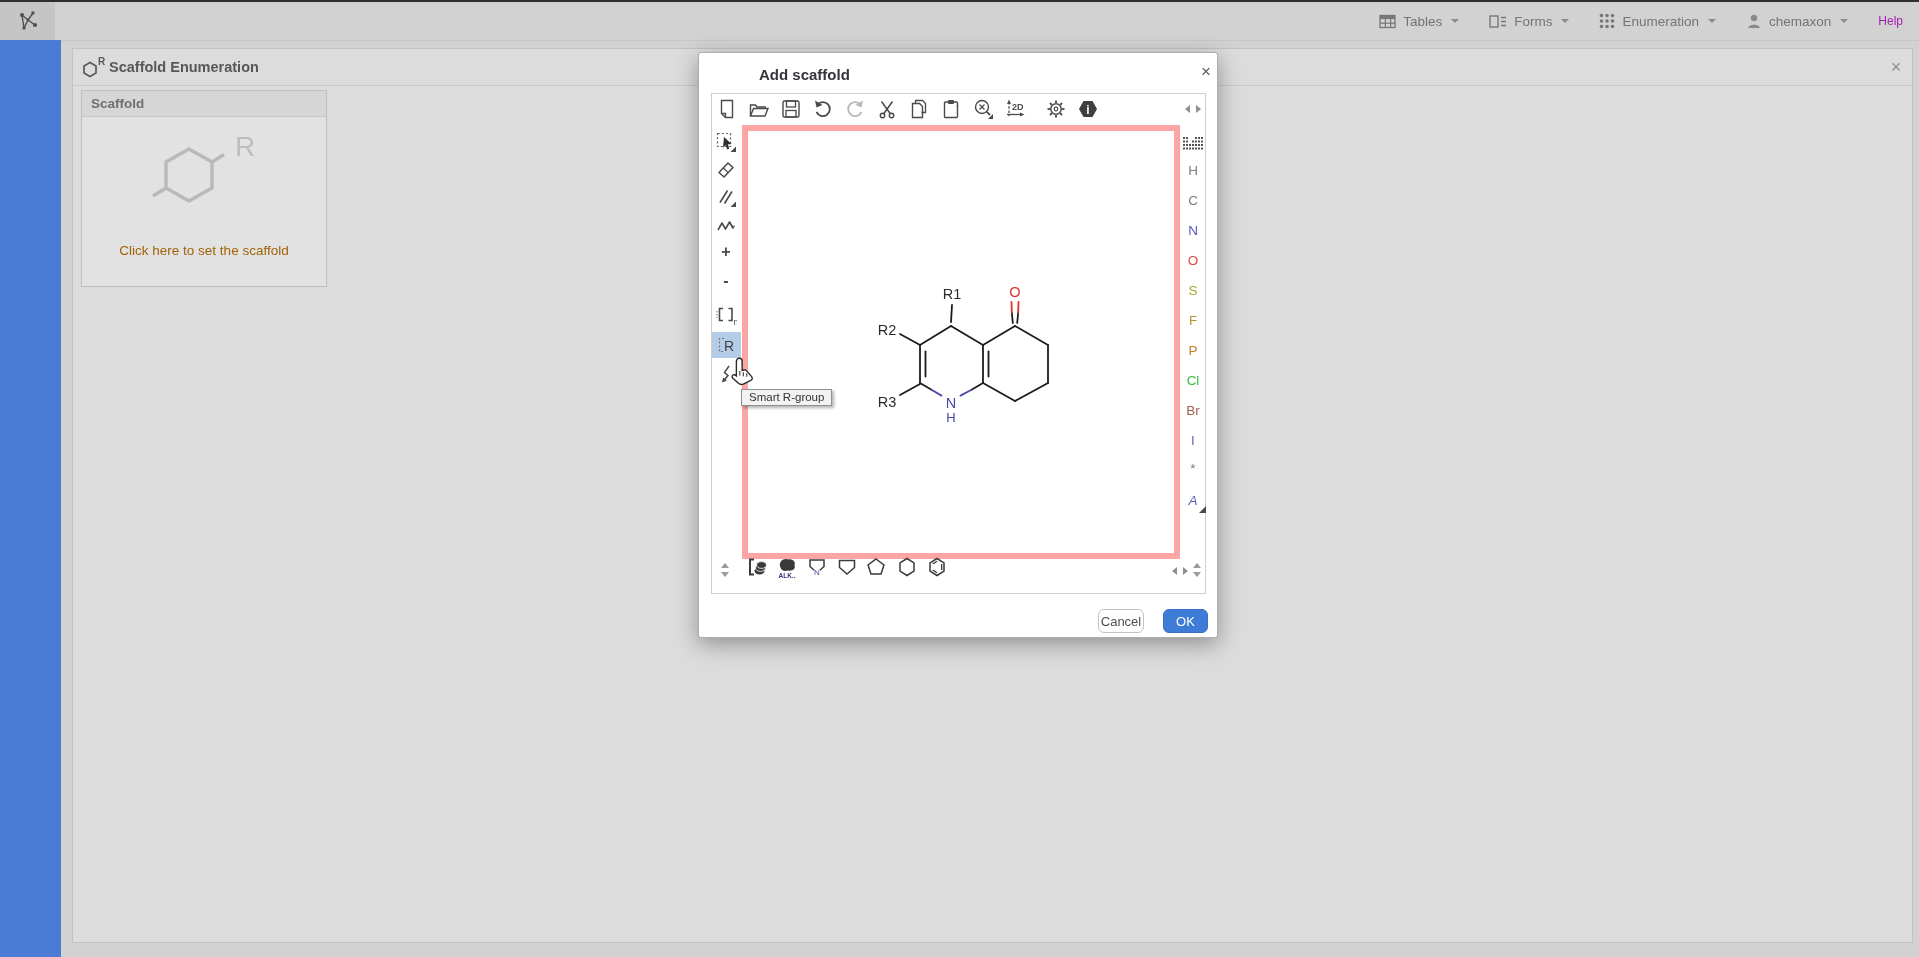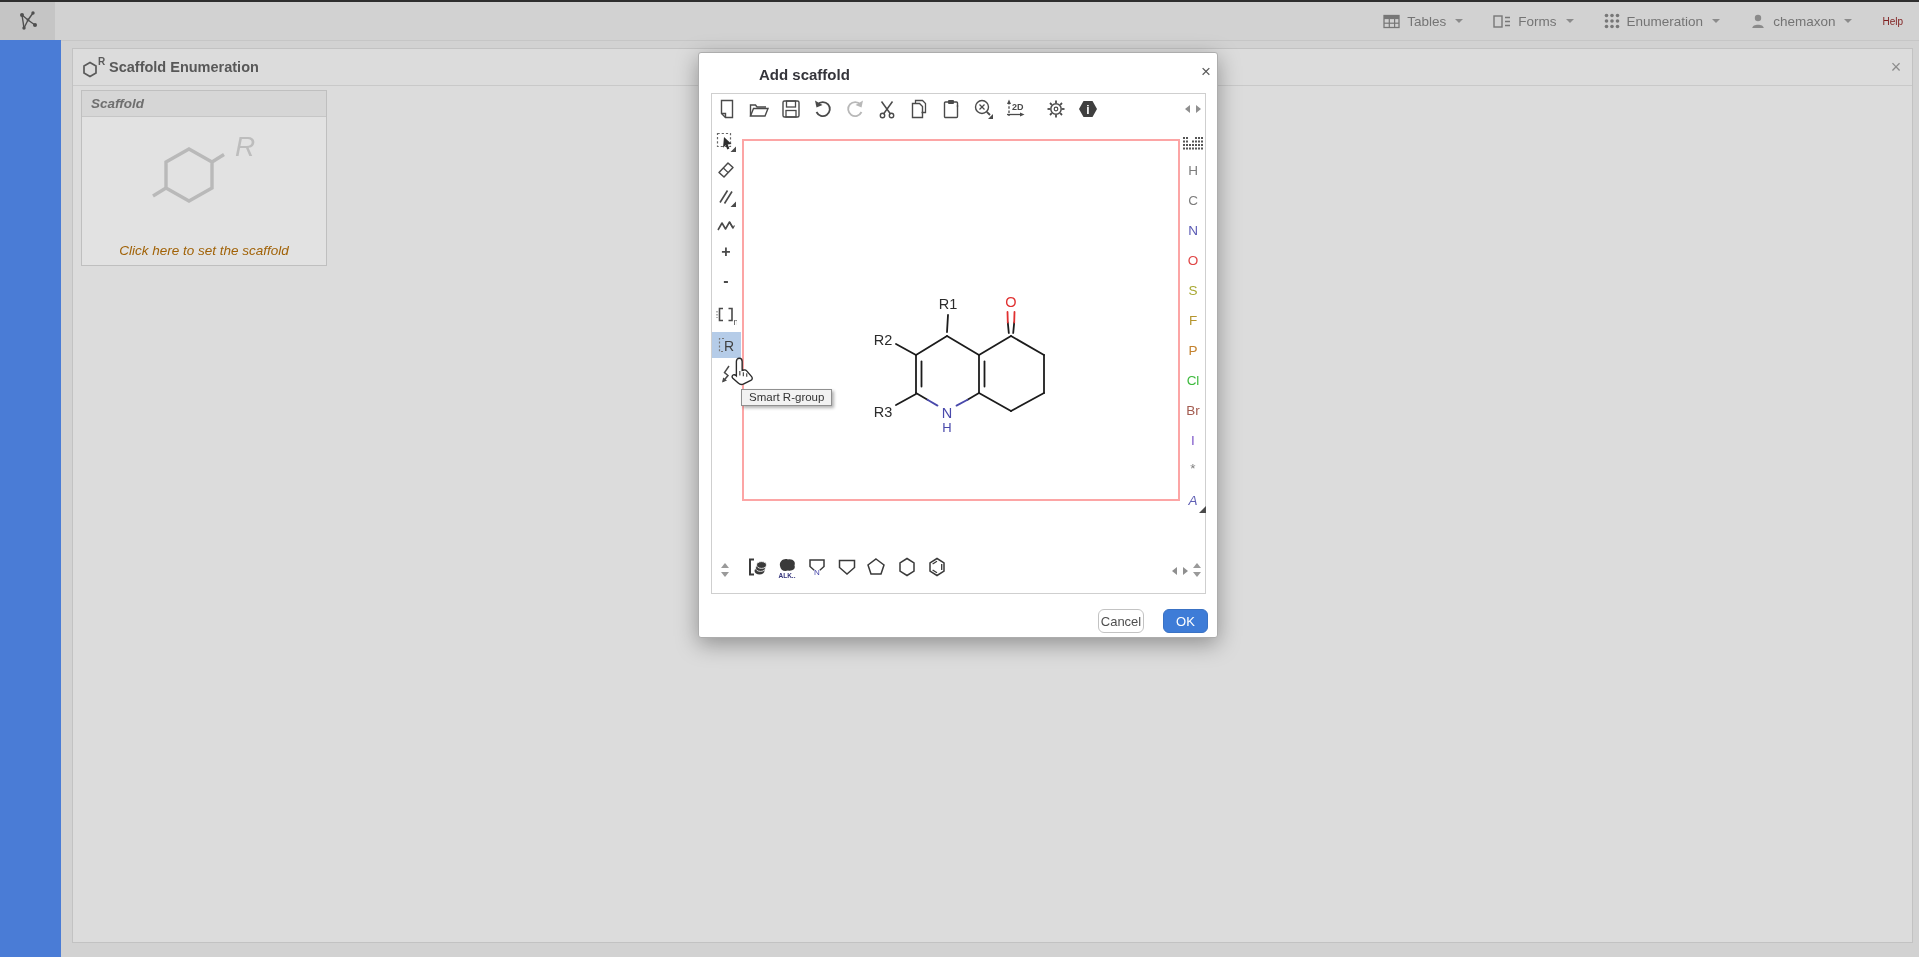--- a/index.html
+++ b/index.html
@@ -7,41 +7,41 @@
        font-family:"Liberation Sans","DejaVu Sans",sans-serif;
        background:#d2d2d2;-webkit-font-smoothing:antialiased;}
   .abs{position:absolute;}
   
   #topstrip{left:0;top:0;width:1919px;height:2px;background:#2e2e2e;}
   #topbar{left:0;top:2px;width:1919px;height:38px;background:#d2d2d2;border-bottom:1px solid #c6c6c6;}
   #logoTile{left:0;top:0;width:55px;height:38px;background:#c5c5c5;display:flex;align-items:center;justify-content:center;cursor:pointer;}
   #navItems{right:16px;top:0;height:38px;display:flex;align-items:center;gap:30px;}
   .nav-item{display:flex;align-items:center;gap:7px;color:#747474;font-size:13.5px;cursor:pointer;}
   .caret{width:0;height:0;border-left:4.5px solid transparent;border-right:4.5px solid transparent;border-top:4.5px solid #8b8b8b;margin-left:2px;}
-  .help-link{color:#7f1d1d;font-size:10px;cursor:pointer;}
+  .help-link{color:#a21caf;font-size:12px;cursor:pointer;}
   
   #bluerail{left:0;top:40px;width:61px;height:917px;background:#4a7cd6;}
   
   #panel{left:72px;top:48px;width:1841px;height:895px;background:#dcdcdc;border:1px solid #c2c2c2;box-sizing:border-box;}
   #panelHeader{left:0;top:0;width:100%;height:36px;border-bottom:1px solid #c9c9c9;}
   #panelTitle{left:36px;top:10px;font-size:14.5px;font-weight:600;color:#585858;}
   #panelClose{left:1812px;top:7px;width:22px;height:22px;text-align:center;line-height:22px;font-size:18px;color:#8c8c8c;cursor:pointer;}
-  #scaffoldPanel{left:8px;top:41px;width:246px;height:176px;background:#e2e2e2;border:1px solid #bfbfbf;box-sizing:border-box;font-style:italic;}
+  #scaffoldPanel{left:8px;top:41px;width:246px;height:197px;background:#e2e2e2;border:1px solid #bfbfbf;box-sizing:border-box;}
   #scaffoldHeader{left:0;top:0;width:100%;height:26px;background:#d6d6d6;border-bottom:1px solid #c6c6c6;box-sizing:border-box;}
   #scaffoldHeaderLabel{left:9px;top:5px;font-size:13.5px;font-weight:600;color:#6f6f6f;}
   #scaffoldBody{left:0;top:26px;width:244px;height:168px;cursor:pointer;}
   #placeholderText{left:0;top:126px;width:244px;text-align:center;font-size:13.5px;color:#a16207;}
   
   #modal{left:698px;top:52px;width:520px;height:586px;background:#ffffff;border:1px solid #adadad;border-radius:3px;
          box-shadow:0 6px 22px rgba(0,0,0,.35);box-sizing:border-box;}
   #modalTitle{left:14px;top:13px;font-size:15px;font-weight:bold;color:#35353b;margin-left:46px;}
   #modalClose{left:496px;top:8px;width:22px;height:22px;text-align:center;line-height:22px;font-size:17px;color:#5a5a5a;cursor:pointer;}
   
   #editor{left:12px;top:40px;width:495px;height:501px;border:1px solid #cfcfcf;box-sizing:border-box;background:#fff;}
-  #canvas{left:30px;top:45px;width:438px;height:362px;border:2px solid #fca5a5;box-sizing:border-box;background:#fff;}
+  #canvas{left:30px;top:31px;width:438px;height:434px;border:6px solid #fca5a5;box-sizing:border-box;background:#fff;}
   .ticon{width:22px;height:22px;cursor:pointer;}
   .licon{width:22px;height:22px;cursor:pointer;}
   #topTools{left:4px;top:4px;display:flex;gap:10px;align-items:center;}
   .txtbtn{font-size:16px;font-weight:bold;color:#4a4a4a;text-align:center;cursor:pointer;}
   .atom{position:absolute;left:468px;width:26px;text-align:center;font-size:13.5px;cursor:pointer;}
   .spin{display:flex;flex-direction:column;gap:4px;align-items:center;cursor:pointer;}
   .tri-up{width:0;height:0;border-left:4px solid transparent;border-right:4px solid transparent;border-bottom:5px solid #9a9a9a;}
   .tri-dn{width:0;height:0;border-left:4px solid transparent;border-right:4px solid transparent;border-top:5px solid #9a9a9a;}
   .tri-l{width:0;height:0;border-top:4px solid transparent;border-bottom:4px solid transparent;border-right:5px solid #8f8f8f;}
   .tri-r{width:0;height:0;border-top:4px solid transparent;border-bottom:4px solid transparent;border-left:5px solid #8f8f8f;}

